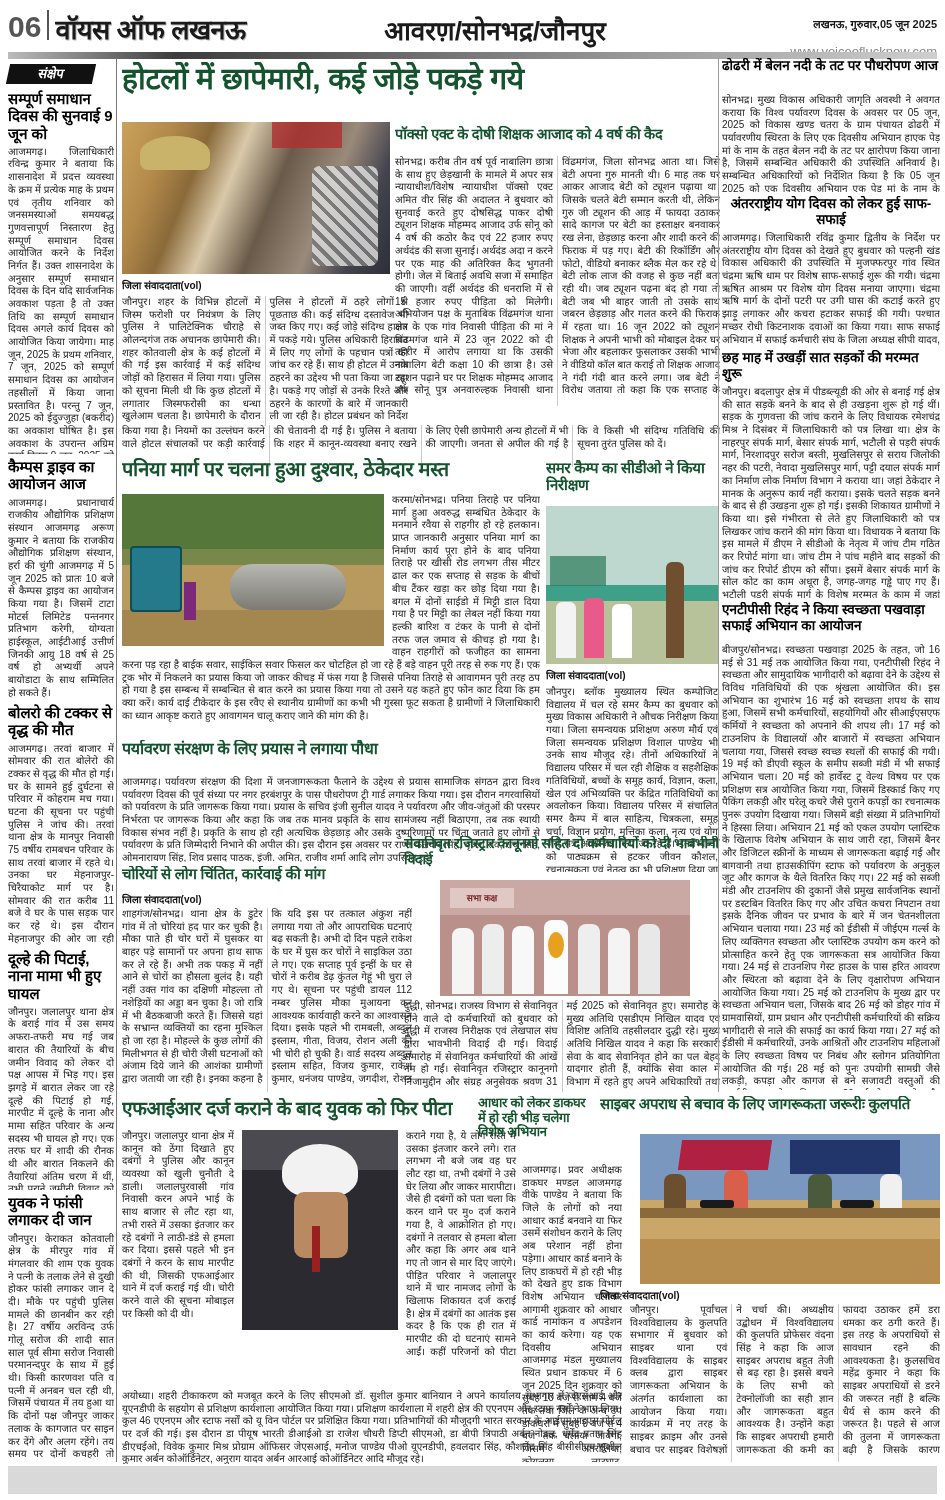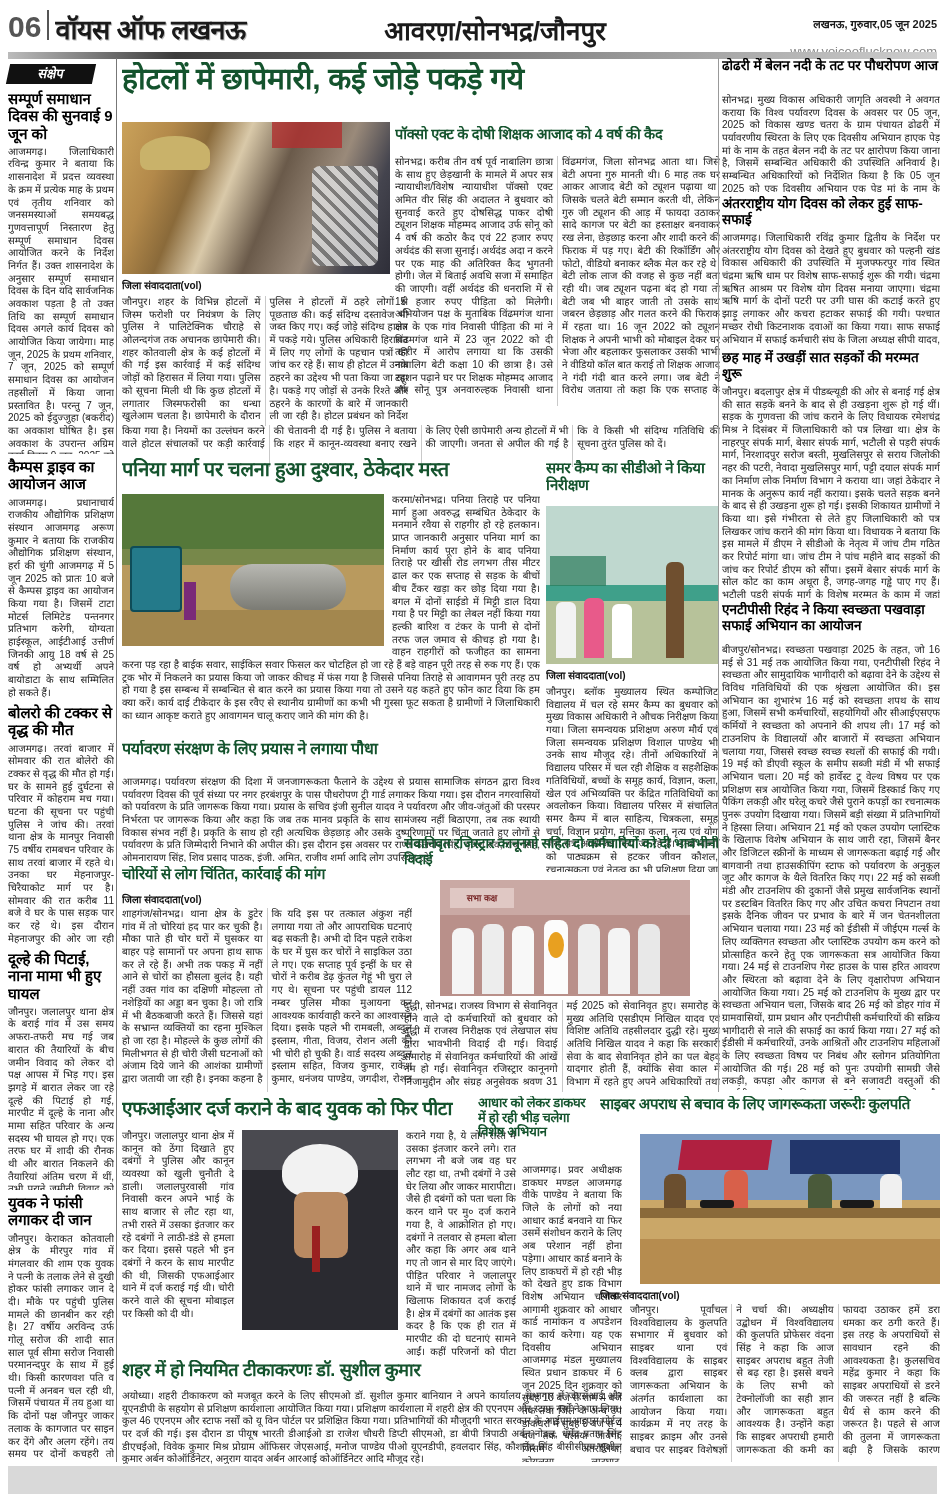--- a/index.html
+++ b/index.html
@@ -121,21 +121,20 @@
   <div class="abs" style="left:122px;top:1130px;width:396px;height:226px;display:flex;gap:8px;">
     <div class="bd" style="width:112px;flex:0 0 auto;">जौनपुर। जलालपुर थाना क्षेत्र में कानून को ठेंगा दिखाते हुए दबंगों ने पुलिस और कानून व्यवस्था को खुली चुनौती दे डाली। जलालपुरवासी गांव निवासी करन अपने भाई के साथ बाजार से लौट रहा था, तभी रास्ते में उसका इंतजार कर रहे दबंगों ने लाठी-डंडे से हमला कर दिया। इससे पहले भी इन दबंगों ने करन के साथ मारपीट की थी, जिसकी एफआईआर थाने में दर्ज कराई गई थी। चोरी करने वाले की सूचना मोबाइल पर किसी को दी थी।</div>
     <div class="ph" style="width:156px;height:200px;flex:0 0 auto;background:linear-gradient(#4a4a50 0 20%,#2a2a30 20% 100%);position:relative;">
       <div style="position:absolute;left:40px;top:14px;width:76px;height:54px;background:#f2f2f2;border-radius:50% 50% 40% 40%;"></div>
       <div style="position:absolute;left:52px;top:62px;width:54px;height:66px;background:#b98a62;border-radius:10px;"></div>
       <div style="position:absolute;left:70px;top:96px;width:8px;height:46px;background:#9a2020;"></div>
     </div>
     <div class="bd" style="width:110px;flex:0 0 auto;">कराने गया है, ये लोग रास्ते में उसका इंतजार करने लगे। रात लगभग नौ बजे जब वह घर लौट रहा था, तभी दबंगों ने उसे घेर लिया और जाकर मारापीटा। जैसे ही दबंगों को पता चला कि करन थाने पर मु० दर्ज कराने गया है, वे आक्रोशित हो गए। दबंगों ने तलवार से हमला बोला और कहा कि अगर अब थाने गए तो जान से मार दिए जाएंगे। पीड़ित परिवार ने जलालपुर थाने में चार नामजद लोगों के खिलाफ शिकायत दर्ज कराई है। क्षेत्र में दबंगों का आतंक इस कदर है कि एक ही रात में मारपीट की दो घटनाएं सामने आईं। कहीं परिजनों को पीटा गया, तो कहीं महिलाओं को निशाना बनाया गया।</div>
   </div>
 
-  <div class="abs hl nw" style="left:122px;top:1360px;width:418px;height:28px;font-size:18px;">शहर में हो नियमित टीकाकरणः डॉ. सुशील कुमार</div>
   <div class="abs bd" style="left:122px;top:1390px;width:500px;height:74px;">अयोध्या। शहरी टीकाकरण को मजबूत करने के लिए सीएमओ डॉ. सुशील कुमार बानियान ने अपने कार्यालय सभागार में जेएसआई और यूएनडीपी के सहयोग से प्रशिक्षण कार्यशाला आयोजित किया गया। प्रशिक्षण कार्यशाला में शहरी क्षेत्र की एएनएम और स्टाफ नर्सों ने भाग लिया। कुल 46 एएनएम और स्टाफ नर्सों को यू विन पोर्टल पर प्रशिक्षित किया गया। प्रतिभागियों की मौजूदगी भारत सरकार के आईएमआइएस पोर्टल पर दर्ज की गई। इस दौरान डा पीयूष भारती डीआईओ डा राजेश चौधरी डिप्टी सीएमओ, डा बीपी त्रिपाठी अर्बन नोडल, धर्मेंद्र प्रताप सिंह डीएचईओ, विवेक कुमार मिश्र प्रोग्राम ऑफिसर जेएसआई, मनोज पाण्डेय पीओ यूएनडीपी, हवलदार सिंह, कौशलेंद्र सिंह बीसीसीएम सुशील कुमार अर्बन कोऑर्डिनेटर, अनुराग यादव अर्बन आरआई कोऑर्डिनेटर आदि मौजूद रहे।</div>
 
   <div class="abs hl" style="left:478px;top:1096px;width:116px;height:64px;font-size:13px;">आधार को लेकर डाकघर में हो रही भीड़ चलेगा विशेष अभियान</div>
   <div class="abs bd" style="left:522px;top:1164px;width:100px;height:298px;">आजमगढ़। प्रवर अधीक्षक डाकघर मण्डल आजमगढ़ वीके पाण्डेय ने बताया कि जिले के लोगों को नया आधार कार्ड बनवाने या फिर उसमें संशोधन कराने के लिए अब परेशान नहीं होना पड़ेगा। आधार कार्ड बनाने के लिए डाकघरों में हो रही भीड़ को देखते हुए डाक विभाग विशेष अभियान चलाकर आगामी शुक्रवार को आधार कार्ड नामांकन व अपडेशन का कार्य करेगा। यह एक दिवसीय अभियान आजमगढ़ मंडल मुख्यालय स्थित प्रधान डाकघर में 6 जून 2025 दिन शुक्रवार को सुबह 10 बजे से शाम 4 बजे तक तथा जिले के अन्य उप डाकघरों में सुबह 9 बजे से 4 बजे तक चलाया जायेगा, जिसमें अतरौलिया, कोयलसा, लाटघाट, लालगंज, जहानागंज, मुबारकपुर, बिलरियागंज, मेहनगर, तरवा, मेहनाजपुर सहित सभी उप डाकघर शामिल हैं। प्रवर डाक अधीक्षक ने बताया कि डाकघरों में नया आधार निःशुल्क बनाया जाता है। डेमोग्राफिक संशोधन के लिए 50 रुपये और बायोमेट्रिक संशोधन के लिए 100 रुपये शुल्क जमा करवाना होगा।</div>
 
   <div class="abs hl" style="left:600px;top:1096px;width:340px;height:36px;font-size:15px;">साइबर अपराध से बचाव के लिए जागरूकता जरूरीः कुलपति</div>
   <div class="abs ph" style="left:640px;top:1134px;width:300px;height:150px;background:linear-gradient(#7a97c0 0 44%,#caa768 44% 70%,#b68c4f 70% 100%);">
     <div style="position:absolute;left:150px;top:6px;width:110px;height:34px;background:#22366b;"></div>
     <div style="position:absolute;left:40px;top:6px;width:90px;height:30px;background:#b02040;transform:skewX(-8deg);"></div>
     <div style="position:absolute;left:24px;top:40px;width:22px;height:34px;background:#6b4f2f;border-radius:8px 8px 0 0;"></div>
@@ -147,21 +146,21 @@
     <div style="position:absolute;left:200px;top:66px;width:34px;height:8px;background:#1a1a1a;border-radius:3px;"></div>
   </div>
   <div class="abs cap" style="left:600px;top:1288px;width:140px;height:14px;">जिला संवाददाता(vol)</div>
   <div class="abs bd c3" style="left:630px;top:1304px;width:310px;height:158px;">जौनपुर। पूर्वांचल विश्वविद्यालय के कुलपति सभागार में बुधवार को साइबर थाना एवं विश्वविद्यालय के साइबर क्लब द्वारा साइबर जागरूकता अभियान के अंतर्गत कार्यशाला का आयोजन किया गया। कार्यक्रम में नए तरह के साइबर क्राइम और उनसे बचाव पर साइबर विशेषज्ञों ने चर्चा की। अध्यक्षीय उद्बोधन में विश्वविद्यालय की कुलपति प्रोफेसर वंदना सिंह ने कहा कि आज साइबर अपराध बहुत तेजी से बढ़ रहा है। इससे बचने के लिए सभी को टेक्नोलॉजी का सही ज्ञान और जागरूकता बहुत आवश्यक है। उन्होंने कहा कि साइबर अपराधी हमारी जागरूकता की कमी का फायदा उठाकर हमें डरा धमका कर ठगी करते हैं। इस तरह के अपराधियों से सावधान रहने की आवश्यकता है। कुलसचिव महेंद्र कुमार ने कहा कि साइबर अपराधियों से डरने की जरूरत नहीं है बल्कि धैर्य से काम करने की जरूरत है। पहले से आज की तुलना में जागरूकता बढ़ी है जिसके कारण साइबर अपराधी पकड़े जा रहे हैं। उन्होंने कहा कि अधिकांश साइबर अपराधियों का अंतिम उद्देश्य वित्तीय फ्रॉड करना होता है। साइबर क्राइम थाना जौनपुर के प्रभारी निरीक्षक राजकुमार सिंह ने कहा कि आज डिजिटल अरेस्ट एक बड़ी समस्या के रूप में सामने आया है। पुलिस, जज, सीबीआई, आरबीआई के अफसर बनकर साइबर अपराधियों द्वारा बड़े लोगों को डराया और धमकाया जाता है। उन्होंने कहा कि अगर कोई मोबाइल पर पैसे की मांग करें या डराए तो उसकी शिकायत साइबर क्राइम पोर्टल या साइबर थाने में जरूर करें। उन्होंने लोन एप से हो रहे फ्रॉड को भी बताया, कहा कि सावधानी के साथ बैंकों से लोन लेना चाहिए। विश्वविद्यालय के साइबर क्लब के नोडल अधिकारी डॉ. दिग्विजय सिंह राठौर ने नए तरीके के साइबर अपराधों के विविध आयामों पर प्रकाश डाला।</div>
 
   <div class="abs vline" style="left:718px;top:58px;width:1px;height:1034px;background:#999;"></div>
 
   <div class="abs rc-hl" style="left:722px;top:58px;width:218px;height:34px;">ढोढरी में बेलन नदी के तट पर पौधरोपण आज</div>
   <div class="abs bd" style="left:722px;top:94px;width:218px;height:98px;">सोनभद्र। मुख्य विकास अधिकारी जागृति अवस्थी ने अवगत कराया कि विश्व पर्यावरण दिवस के अवसर पर 05 जून, 2025 को विकास खण्ड चतरा के ग्राम पंचायत ढोढरी में पर्यावरणीय स्थिरता के लिए एक दिवसीय अभियान हाएक पेड़ मां के नाम के तहत बेलन नदी के तट पर क्षारोपण किया जाना है, जिसमें सम्बन्धित अधिकारी की उपस्थिति अनिवार्य है। सम्बन्धित अधिकारियों को निर्देशित किया है कि 05 जून 2025 को एक दिवसीय अभियान एक पेड़ मां के नाम के सफल क्रियान्वयन हेतु प्रातः 10 बजे विकास खण्ड चतरा के ग्राम पंचायत ढोढरी में अपनी उपस्थिति सुनिश्चित करेंगे।</div>
 
-  <div class="abs rc-hl" style="left:722px;top:196px;width:218px;height:34px;">अंतरराष्ट्रीय योग दिवस को लेकर हुई साफ-सफाई</div>
+  <div class="abs rc-hl" style="left:722px;top:196px;width:218px;height:34px;text-align:center;">अंतरराष्ट्रीय योग दिवस को लेकर हुई साफ-सफाई</div>
   <div class="abs bd" style="left:722px;top:232px;width:218px;height:114px;">आजमगढ़। जिलाधिकारी रविंद्र कुमार द्वितीय के निर्देश पर अंतरराष्ट्रीय योग दिवस को देखते हुए बुधवार को पल्हनी खंड विकास अधिकारी की उपस्थिति में मुजफ्फरपुर गांव स्थित चंद्रमा ऋषि धाम पर विशेष साफ-सफाई शुरू की गयी। चंद्रमा ऋषित आश्रम पर विशेष योग दिवस मनाया जाएगा। चंद्रमा ऋषि मार्ग के दोनों पटरी पर उगी घास की कटाई करते हुए झाड़ू लगाकर और कचरा हटाकर सफाई की गयी। पश्चात मच्छर रोधी किटनाशक दवाओं का किया गया। साफ सफाई अभियान में सफाई कर्मचारी संघ के जिला अध्यक्ष सीपी यादव, वरिष्ठ जिला उपाध्यक्ष गुलाब चौरसिया, जिला पर्यवेक्षक जिला जीत राय, ब्लॉक प्रेक्षक अभय चौहान, सेक्टर प्रभारी संजय कुमार, महेश कुमार यादव, अब्दुल विजय नारायण आदि शामिल रहे।</div>
 
   <div class="abs rc-hl" style="left:722px;top:350px;width:218px;height:34px;">छह माह में उखड़ीं सात सड़कों की मरम्मत शुरू</div>
   <div class="abs bd" style="left:722px;top:386px;width:218px;height:212px;">जौनपुर। बदलापुर क्षेत्र में पीडब्ल्यूडी की ओर से बनाई गई क्षेत्र की सात सड़कें बनने के बाद से ही उखड़ना शुरू हो गई थीं। सड़क के गुणवत्ता की जांच कराने के लिए विधायक रमेशचंद्र मिश्र ने दिसंबर में जिलाधिकारी को पत्र लिखा था। क्षेत्र के नाहरपुर संपर्क मार्ग, बेसार संपर्क मार्ग, भटौली से पड़री संपर्क मार्ग, निरशादपुर सरोज बस्ती, मुखलिसपुर से सराय जिलोकी नहर की पटरी, नेवादा मुखलिसपुर मार्ग, पट्टी दयाल संपर्क मार्ग का निर्माण लोक निर्माण विभाग ने कराया था। जहां ठेकेदार ने मानक के अनुरूप कार्य नहीं कराया। इसके चलते सड़क बनने के बाद से ही उखड़ना शुरू हो गई। इसकी शिकायत ग्रामीणों ने किया था। इसे गंभीरता से लेते हुए जिलाधिकारी को पत्र लिखकर जांच कराने की मांग किया था। विधायक ने बताया कि इस मामले में डीएम ने सीडीओ के नेतृत्व में जांच टीम गठित कर रिपोर्ट मांगा था। जांच टीम ने पांच महीने बाद सड़कों की जांच कर रिपोर्ट डीएम को सौंपा। इसमें बेसार संपर्क मार्ग के सोल कोट का काम अधूरा है, जगह-जगह गड्ढे पाए गए हैं। भटौली पड़री संपर्क मार्ग के विशेष मरम्मत के काम में जहां पटरी क्षतिग्रस्त हो चुकी है, कार्य असंतोष जनक है। इसके अलावा मुखलिसपुर से नहर की पटरी पर घाटमपुर से सराय जिलोकी मार्ग पर जगह-जगह पैच व होल है। रिपोर्ट मिलने के बाद डीएम ने प्रमुख सचिव लोक निर्माण विभाग को कार्रवाई के लिए भेज दिया था। लोक निर्माण विभाग के निर्देश पर जांच में मानक विहीन पाई गई सड़कों का मरम्मत कार्य फिर से शुरू हुआ है।</div>
 
   <div class="abs rc-hl" style="left:722px;top:602px;width:218px;height:40px;">एनटीपीसी रिहंद ने किया स्वच्छता पखवाड़ा सफाई अभियान का आयोजन</div>
   <div class="abs bd" style="left:722px;top:644px;width:218px;height:446px;">बीजपुर/सोनभद्र। स्वच्छता पखवाड़ा 2025 के तहत, जो 16 मई से 31 मई तक आयोजित किया गया, एनटीपीसी रिहंद ने स्वच्छता और सामुदायिक भागीदारी को बढ़ावा देने के उद्देश्य से विविध गतिविधियों की एक श्रृंखला आयोजित की। इस अभियान का शुभारंभ 16 मई को स्वच्छता शपथ के साथ हुआ, जिसमें सभी कर्मचारियों, सहयोगियों और सीआईएसएफ कर्मियों ने स्वच्छता को अपनाने की शपथ ली। 17 मई को टाउनशिप के विद्यालयों और बाजारों में स्वच्छता अभियान चलाया गया, जिससे स्वच्छ स्वच्छ स्थलों की सफाई की गयी। 19 मई को डीएवी स्कूल के समीप सब्जी मंडी में भी सफाई अभियान चला। 20 मई को हार्वेस्ट टू वेल्थ विषय पर एक प्रशिक्षण सत्र आयोजित किया गया, जिसमें डिस्कार्ड किए गए पैकिंग लकड़ी और घरेलू कचरे जैसे पुराने कपड़ों का रचनात्मक पुनरू उपयोग दिखाया गया। जिसमें बड़ी संख्या में प्रतिभागियों ने हिस्सा लिया। अभियान 21 मई को एकल उपयोग प्लास्टिक के खिलाफ विशेष अभियान के साथ जारी रहा, जिसमें बैनर और डिजिटल स्क्रीनों के माध्यम से जागरूकता बढ़ाई गई और बागवानी तथा हाउसकीपिंग स्टाफ को पर्यावरण के अनुकूल जूट और कागज के थैले वितरित किए गए। 22 मई को सब्जी मंडी और टाउनशिप की दुकानों जैसे प्रमुख सार्वजनिक स्थानों पर डस्टबिन वितरित किए गए और उचित कचरा निपटान तथा इसके दैनिक जीवन पर प्रभाव के बारे में जन चेतनशीलता अभियान चलाया गया। 23 मई को ईडीसी में जीईएम गर्ल्स के लिए व्यक्तिगत स्वच्छता और प्लास्टिक उपयोग कम करने को प्रोत्साहित करने हेतु एक जागरूकता सत्र आयोजित किया गया। 24 मई से टाउनशिप गेस्ट हाउस के पास हरित आवरण और स्थिरता को बढ़ावा देने के लिए वृक्षारोपण अभियान आयोजित किया गया। 25 मई को टाउनशिप के मुख्य द्वार पर स्वच्छता अभियान चला, जिसके बाद 26 मई को डोहर गांव में ग्रामवासियों, ग्राम प्रधान और एनटीपीसी कर्मचारियों की सक्रिय भागीदारी से नाले की सफाई का कार्य किया गया। 27 मई को ईडीसी में कर्मचारियों, उनके आश्रितों और टाउनशिप महिलाओं के लिए स्वच्छता विषय पर निबंध और स्लोगन प्रतियोगिता आयोजित की गई। 28 मई को पुनः उपयोगी सामग्री जैसे लकड़ी, कपड़ा और कागज से बने सजावटी वस्तुओं की प्रदर्शनी का आयोजन किया गया। 29 मई को स्वागत गेट और मानसरोवर शॉपिंग कॉम्प्लेक्स में नुक्कड़ नाटक प्रस्तुत कर स्वच्छता का संदेश आम जनता तक पहुँचाया गया। 30 मई को हमस्वच्छ स्कूलहृ विषय पर जीईएम गर्ल्स के लिए चित्रकला प्रतियोगिता का आयोजन हुआ, जिसमें प्रतिभागियों ने अपनी रचनात्मकता का प्रदर्शन किया और शीर्ष पांच प्रतिभागियों को पुरस्कार प्रदान किए गए।</div>
 
   <div class="abs" style="left:8px;top:1466px;width:929px;height:28px;background:#d9d9d9;"></div>
 

